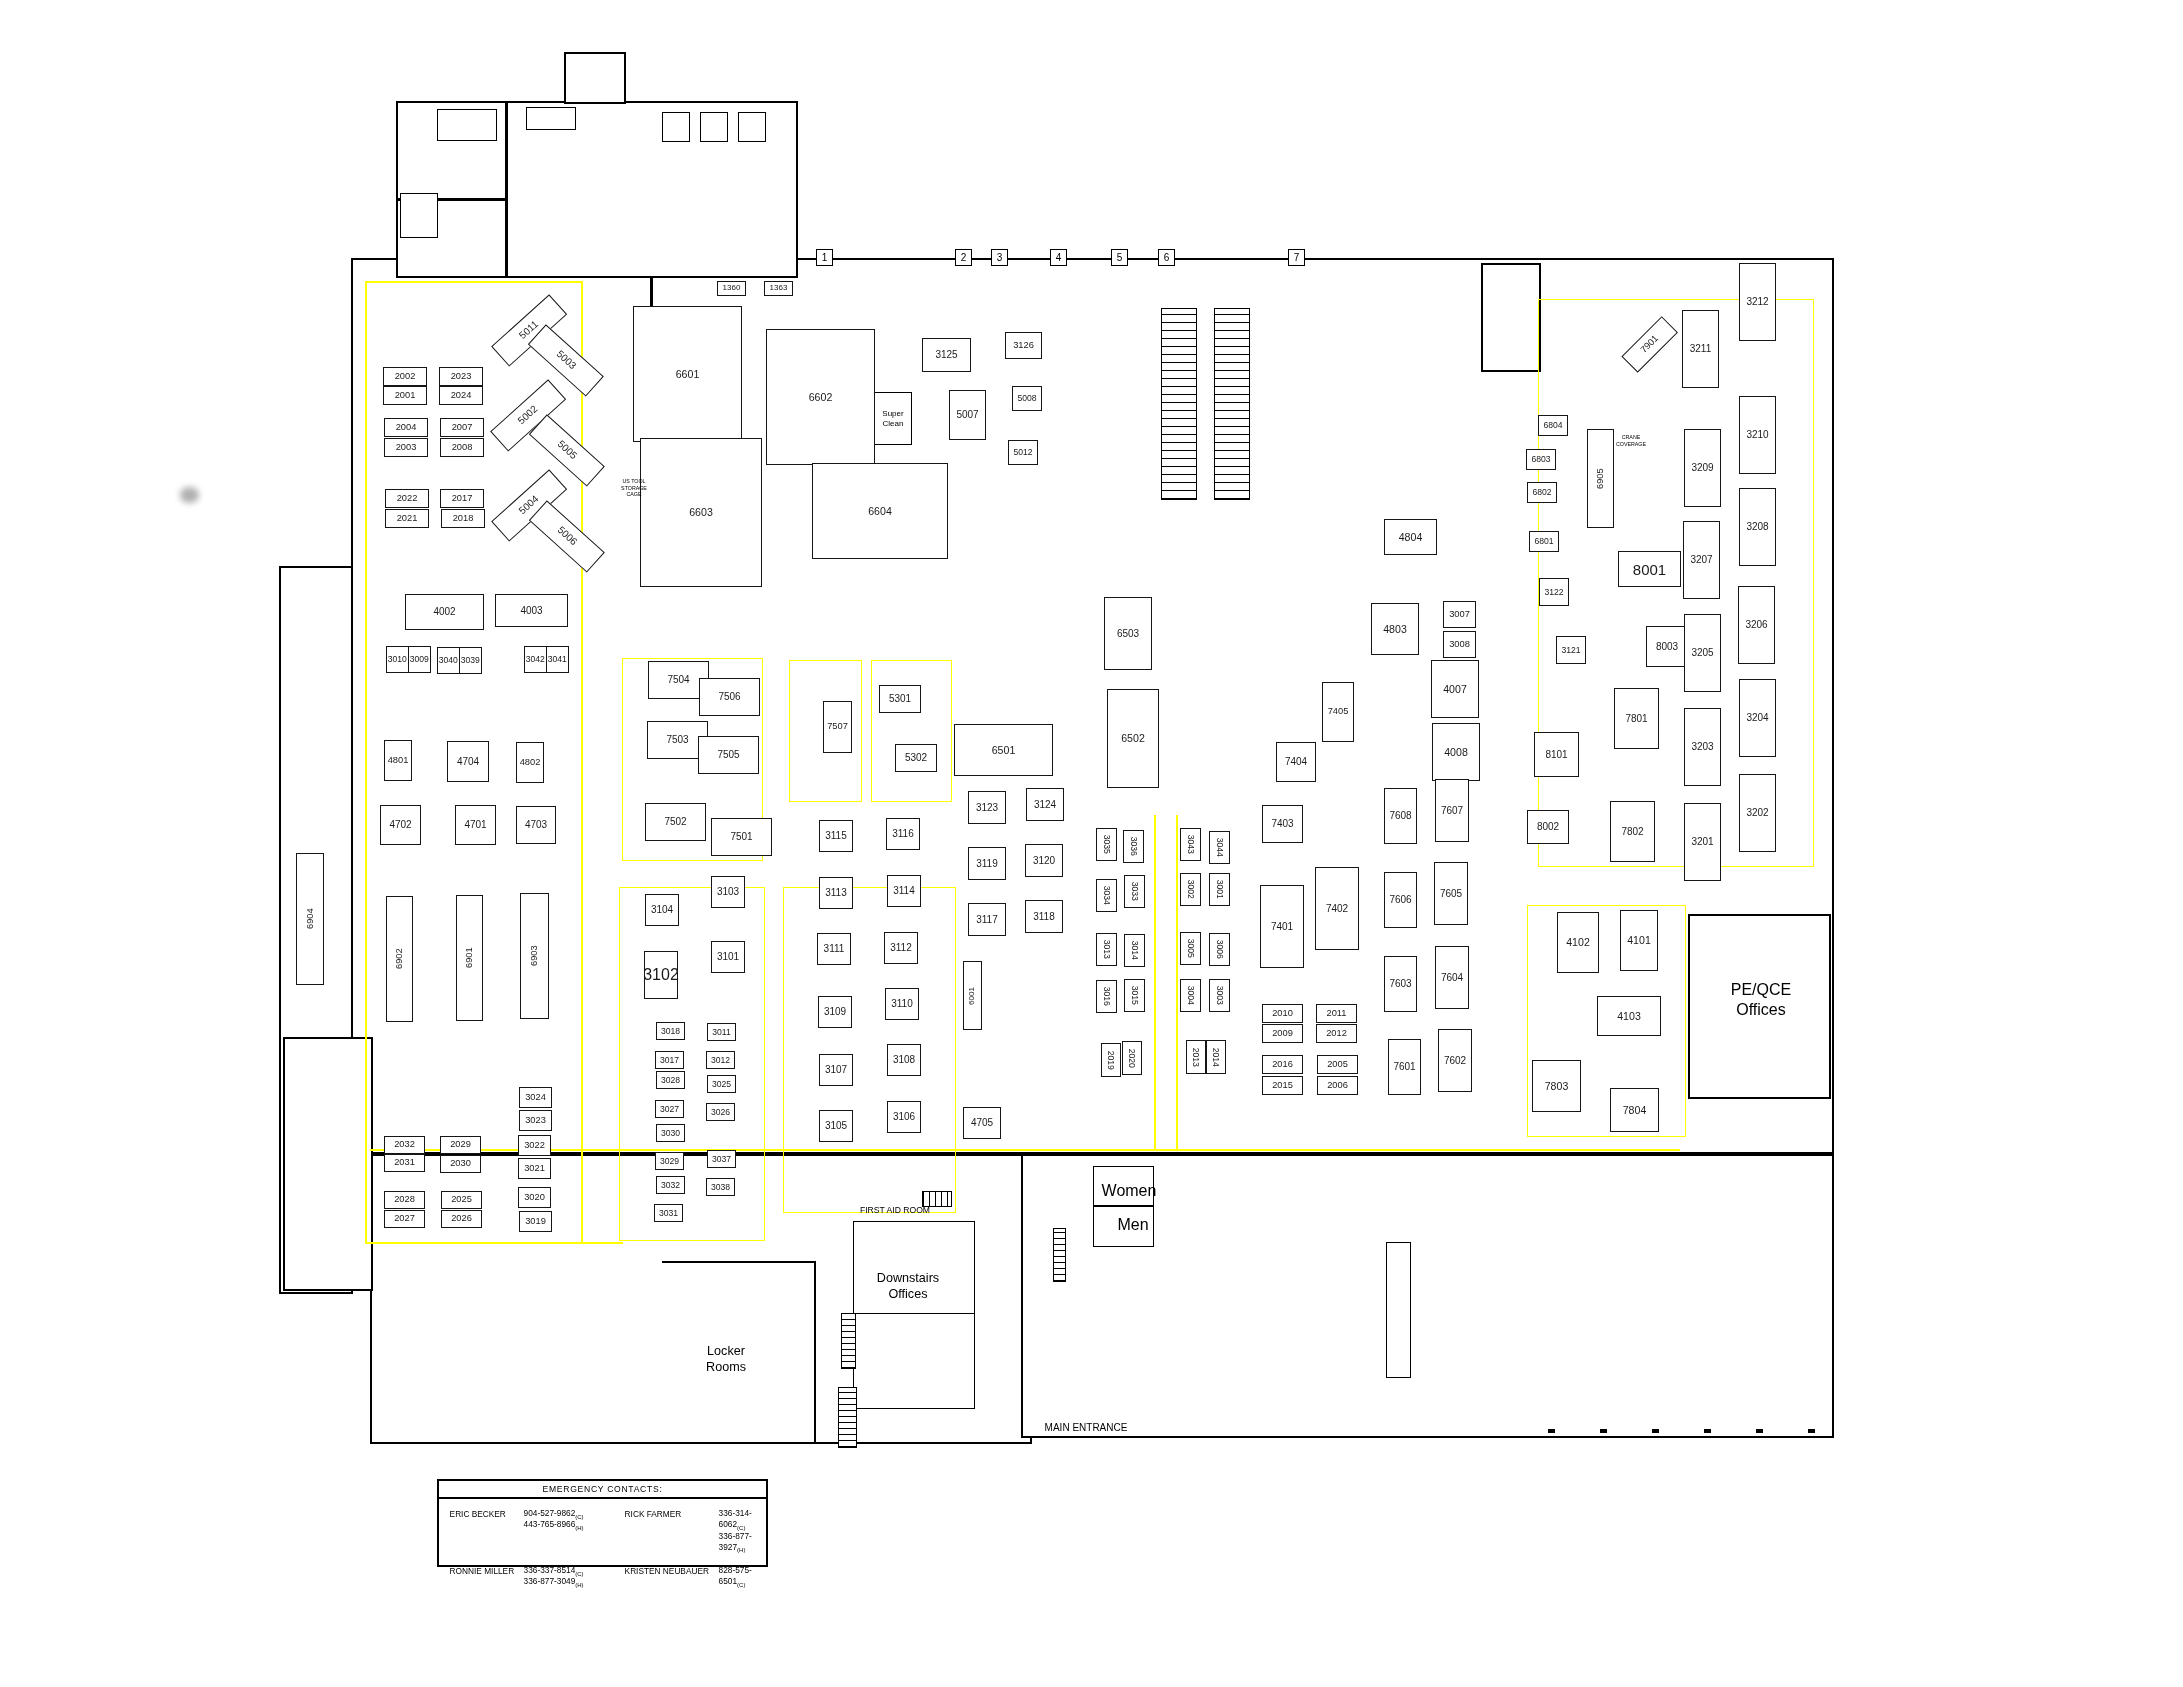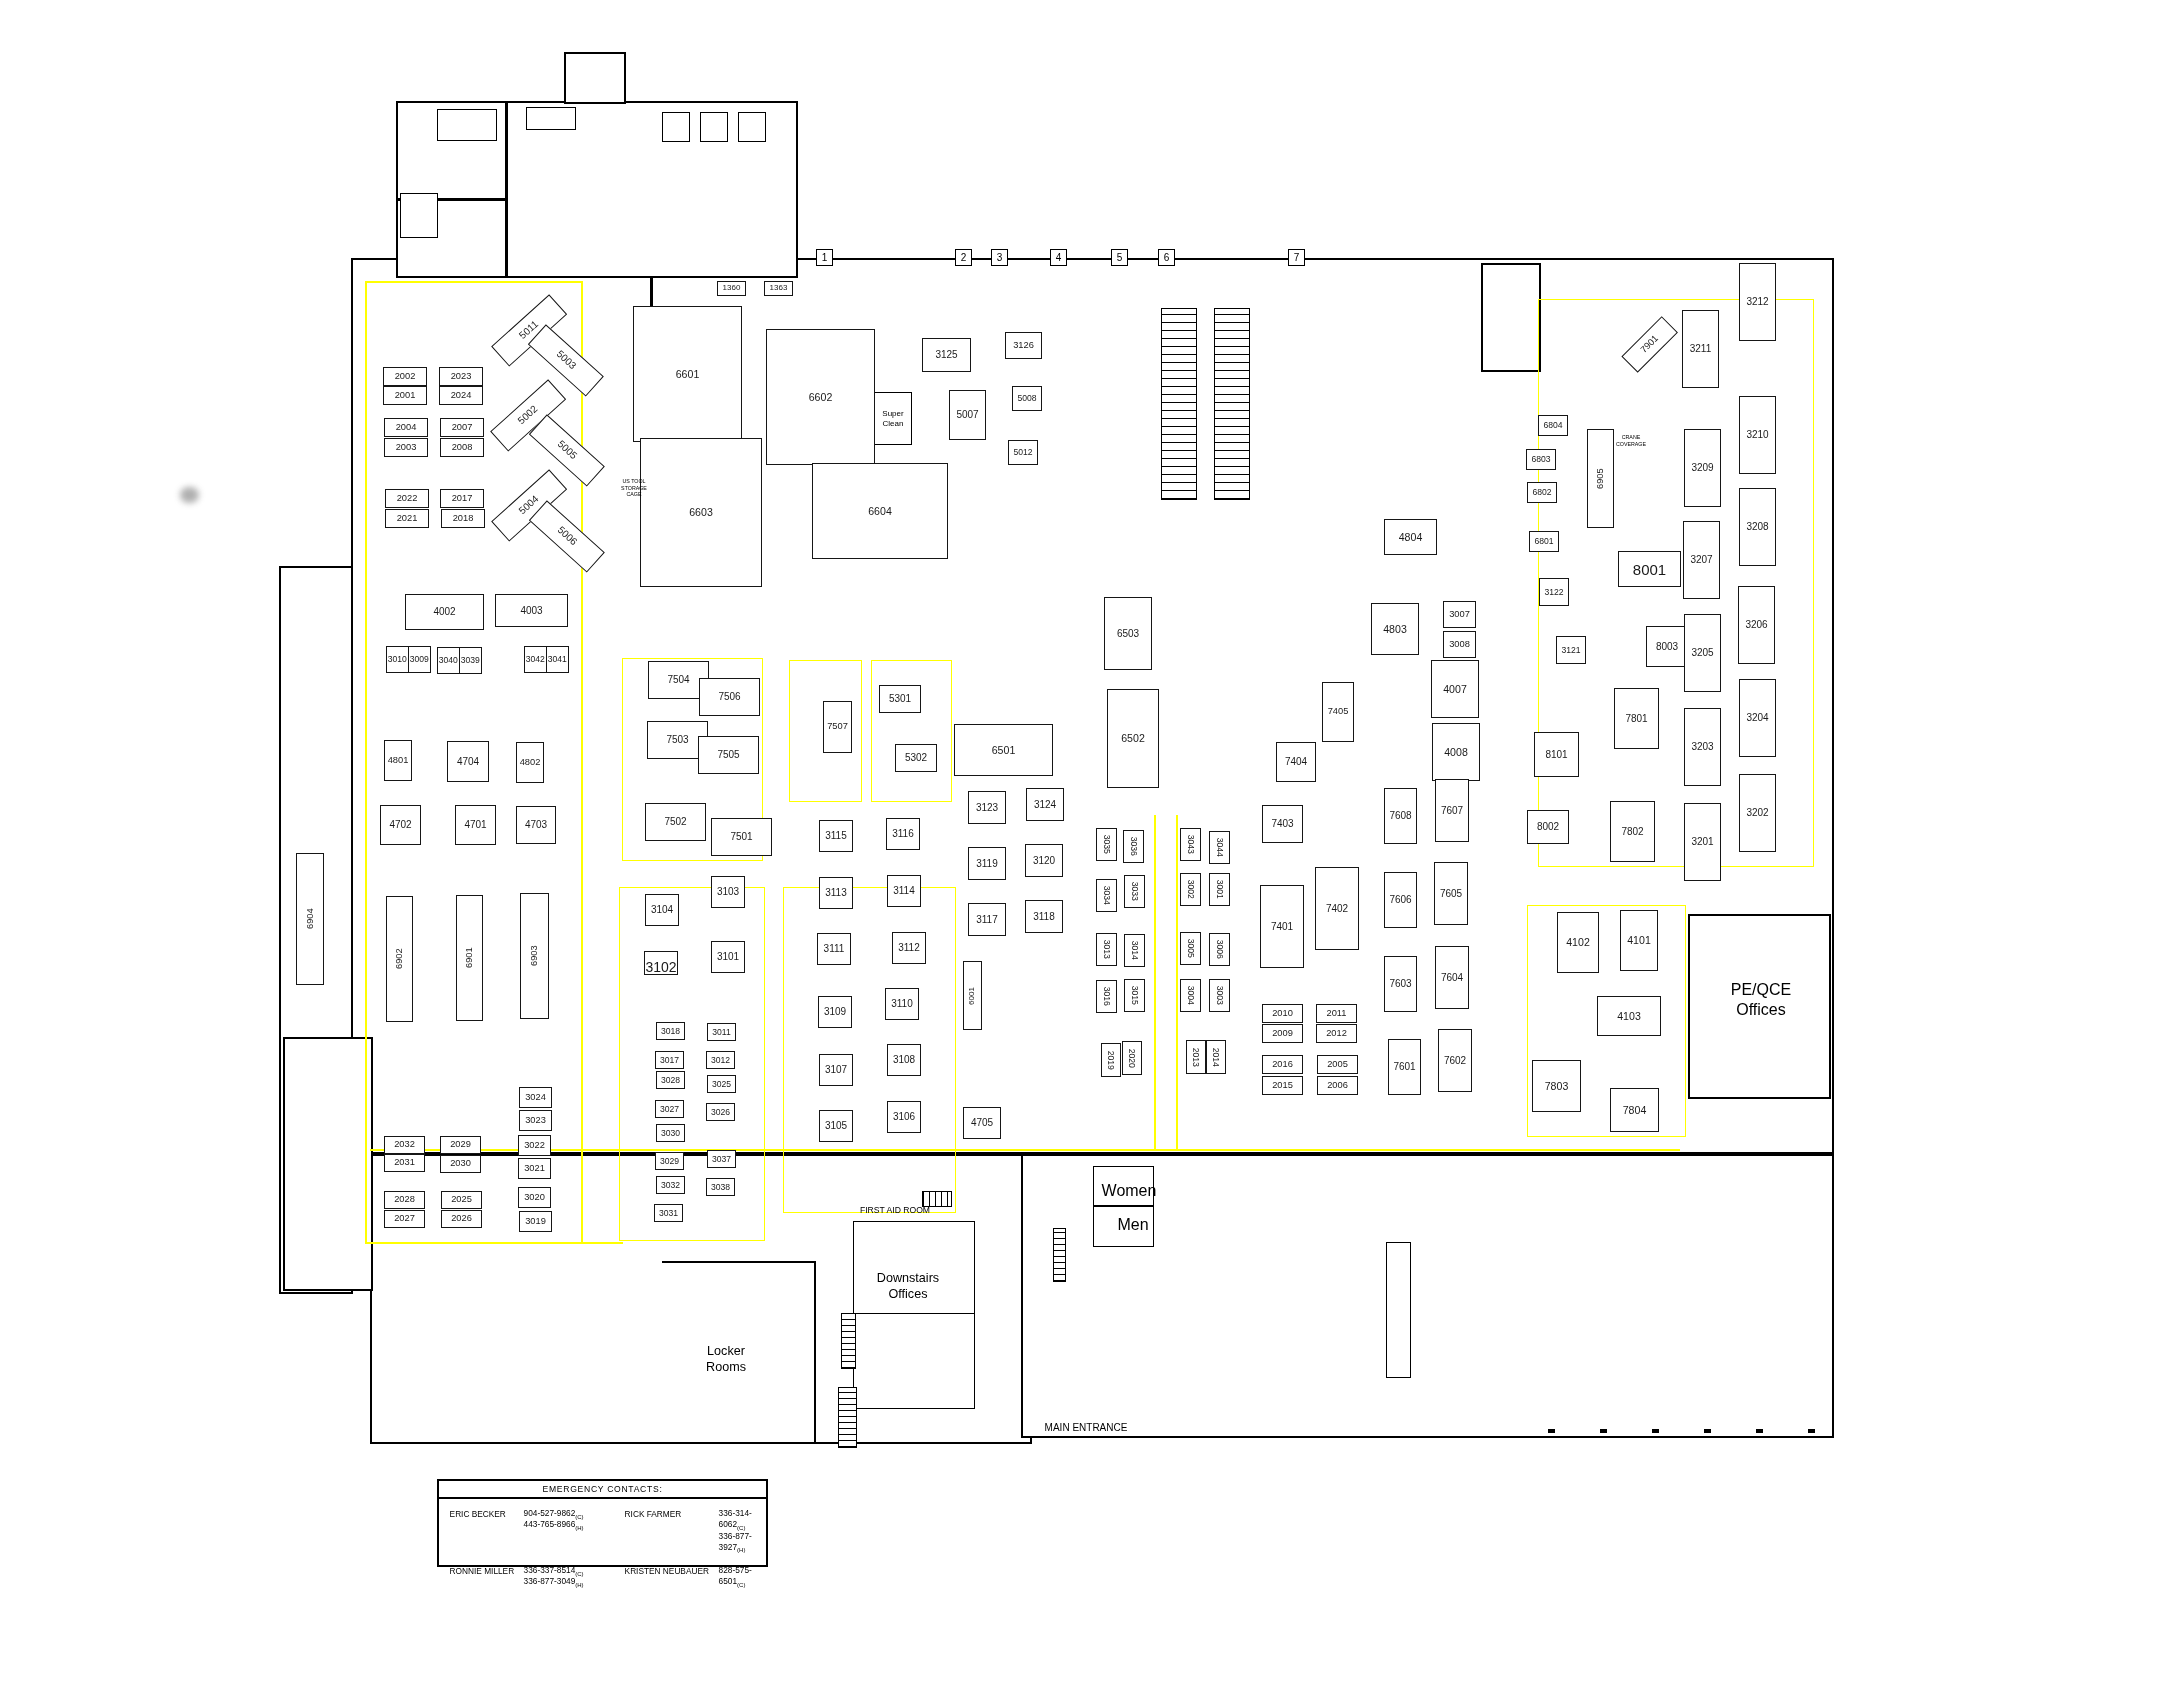--- a/index.html
+++ b/index.html
@@ -346,30 +346,30 @@
       </div>
       <div class="m" style="left: 887px; top: 875px; width: 34px; height: 32px; font-size: 10px;">
         <span>3114</span>
       </div>
       <div class="m" style="left: 645px; top: 894px; width: 34px; height: 32px; font-size: 10px;">
         <span>3104</span>
       </div>
       <div class="m" style="left: 711px; top: 876px; width: 34px; height: 32px; font-size: 10px;">
         <span>3103</span>
       </div>
-      <div class="m" style="left: 644px; top: 951px; width: 34px; height: 24px; font-size: 14px; align-items: flex-end;">
+      <div class="m" style="left: 644px; top: 951px; width: 34px; height: 48px; font-size: 16px;">
         <span>3102</span>
       </div>
       <div class="m" style="left: 711px; top: 941px; width: 34px; height: 32px; font-size: 10px;">
         <span>3101</span>
       </div>
       <div class="m" style="left: 817px; top: 933px; width: 34px; height: 32px; font-size: 10px;">
         <span>3111</span>
       </div>
-      <div class="m" style="left: 884px; top: 932px; width: 34px; height: 32px; font-size: 10px; margin-left: 8px;">
+      <div class="m" style="left: 884px; top: 932px; width: 34px; height: 32px; font-size: 10px;">
         <span>3112</span>
       </div>
       <div class="m" style="left: 818px; top: 996px; width: 34px; height: 32px; font-size: 10px;">
         <span>3109</span>
       </div>
       <div class="m" style="left: 885px; top: 988px; width: 34px; height: 32px; font-size: 10px;">
         <span>3110</span>
       </div>
       <div class="m" style="left: 819px; top: 1054px; width: 34px; height: 32px; font-size: 10px;">
         <span>3107</span>

